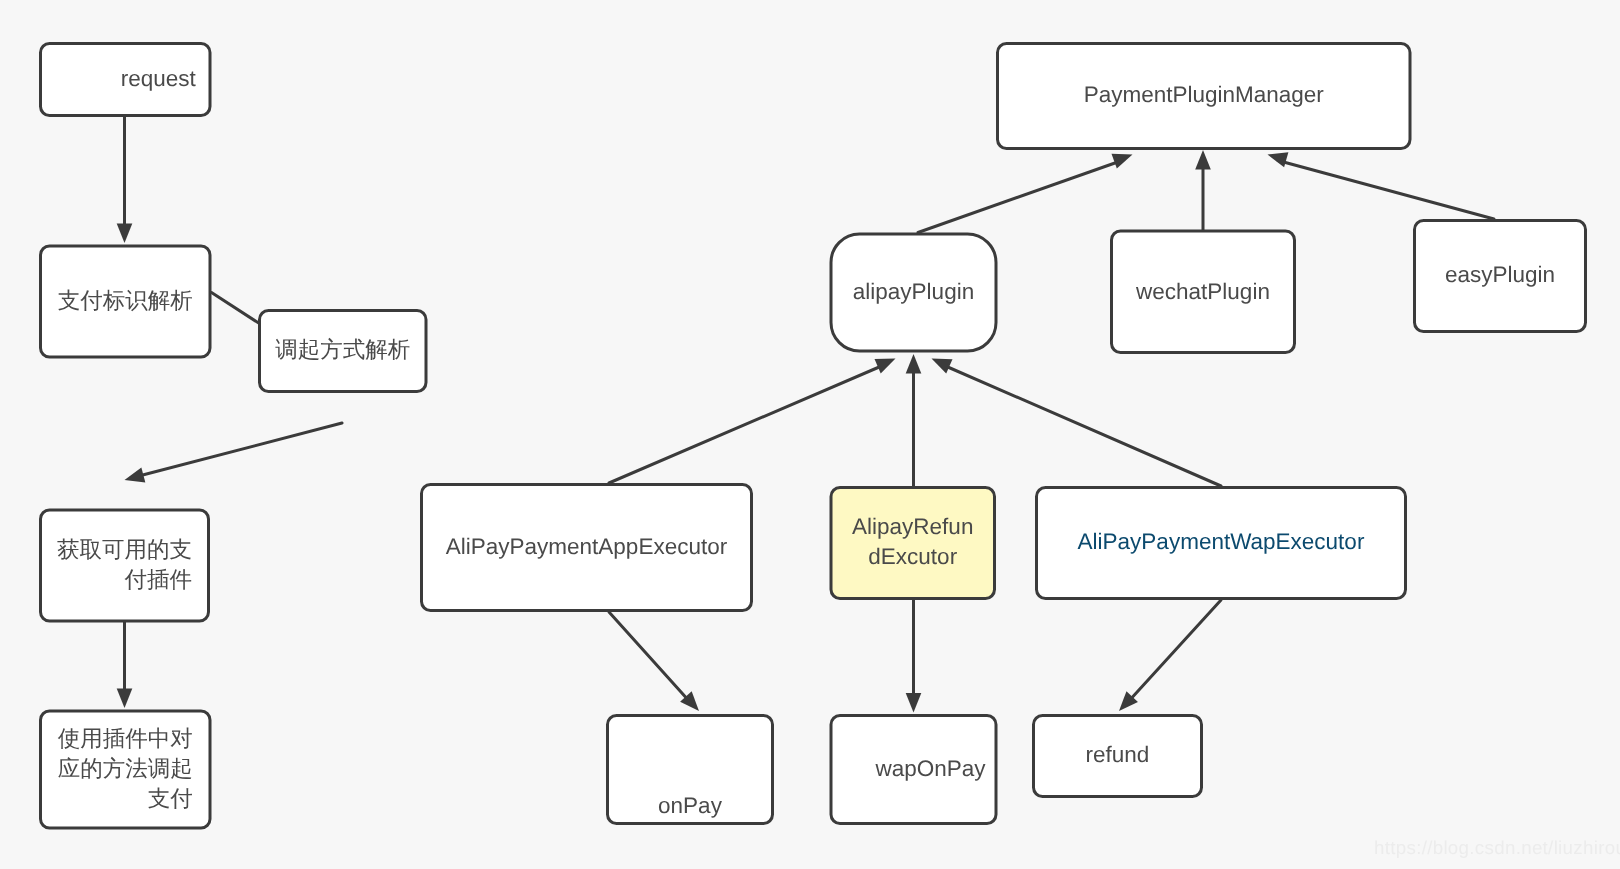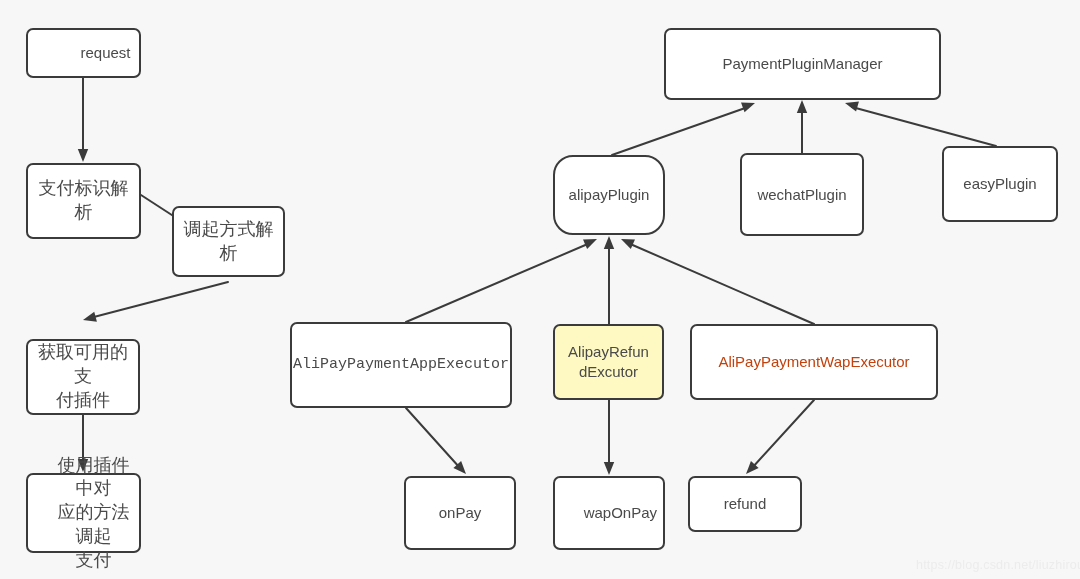--- a/index.html
+++ b/index.html
@@ -37,21 +37,21 @@
     color: #4a4a4a;
     line-height: 1.32;
     z-index: 2;
   }
   .node .label {
     display: block;
     padding: 0 6px;
     white-space: pre-line;
   }
   .f-en { font-size: 15px; }
-  .f-cn { font-size: 18px; }
+  .f-cn { font-size: 15px; text-align: right; }
   .watermark {
     position: absolute;
     color: #ececec;
     font-size: 12.5px;
     letter-spacing: 0.2px;
     z-index: 3;
     user-select: none;
   }
 </style>
 </head>
@@ -112,55 +112,55 @@
         <polygon points="746,474 750.9672256535283,460.9092907255974 758.6250318693843,467.9461937347624" fill="#3b3b3b"></polygon>
       </g>
     </svg>
   <div id="nodes">
       <div class="node" style="left: 26px; top: 28px; width: 115px; height: 50px; background: rgb(255, 255, 255); border-color: rgb(59, 59, 59); color: rgb(74, 74, 74); padding-left: 44px;">
         <span class="label f-en">request</span>
       </div>
       <div class="node" style="left: 26px; top: 163px; width: 115px; height: 76px; background: rgb(255, 255, 255); border-color: rgb(59, 59, 59); color: rgb(74, 74, 74);">
         <span class="label f-cn">支付标识解析</span>
       </div>
-      <div class="node" style="left: 172px; top: 206px; width: 113px; height: 71px; background: rgb(255, 255, 255); border-color: rgb(59, 59, 59); color: rgb(74, 74, 74);">
+      <div class="node" style="left: 172px; top: 206px; width: 113px; height: 56px; background: rgb(255, 255, 255); border-color: rgb(59, 59, 59); color: rgb(74, 74, 74);">
         <span class="label f-cn">调起方式解析</span>
       </div>
       <div class="node" style="left: 26px; top: 325px; width: 114px; height: 76px; background: rgb(255, 255, 255); border-color: rgb(59, 59, 59); color: rgb(74, 74, 74); margin-top: 14px;">
         <span class="label f-cn">获取可用的支
 付插件</span>
       </div>
-      <div class="node" style="left: 26px; top: 473px; width: 115px; height: 80px; background: rgb(255, 255, 255); border-color: rgb(59, 59, 59); color: rgb(74, 74, 74); padding-left: 20px;">
+      <div class="node" style="left: 26px; top: 473px; width: 115px; height: 80px; background: rgb(255, 255, 255); border-color: rgb(59, 59, 59); color: rgb(74, 74, 74);">
         <span class="label f-cn">使用插件中对
 应的方法调起
 支付</span>
       </div>
       <div class="node" style="left: 664px; top: 28px; width: 277px; height: 72px; background: rgb(255, 255, 255); border-color: rgb(59, 59, 59); color: rgb(74, 74, 74); text-align: center;">
         <span class="label f-en">PaymentPluginManager</span>
       </div>
       <div class="node" style="left: 553px; top: 155px; width: 112px; height: 80px; background: rgb(255, 255, 255); border-color: rgb(59, 59, 59); color: rgb(74, 74, 74); border-radius: 20px;">
         <span class="label f-en">alipayPlugin</span>
       </div>
       <div class="node" style="left: 740px; top: 153px; width: 124px; height: 83px; background: rgb(255, 255, 255); border-color: rgb(59, 59, 59); color: rgb(74, 74, 74); text-align: center;">
         <span class="label f-en">wechatPlugin</span>
       </div>
       <div class="node" style="left: 942px; top: 146px; width: 116px; height: 76px; background: rgb(255, 255, 255); border-color: rgb(59, 59, 59); color: rgb(74, 74, 74); align-items: center;">
         <span class="label f-en">easyPlugin</span>
       </div>
-      <div class="node" style="left: 290px; top: 322px; width: 222px; height: 86px; background: rgb(255, 255, 255); border-color: rgb(59, 59, 59); color: rgb(74, 74, 74); font-family: Liberation Mono, monospace;">
+      <div class="node" style="left: 280px; top: 322px; width: 222px; height: 86px; background: rgb(255, 255, 255); border-color: rgb(59, 59, 59); color: rgb(74, 74, 74);">
         <span class="label f-en">AliPayPaymentAppExecutor</span>
       </div>
       <div class="node" style="left: 553px; top: 324px; width: 111px; height: 76px; background: #fef9c3; border-color: rgb(59, 59, 59); color: rgb(74, 74, 74);">
         <span class="label f-en">AlipayRefun
 dExcutor</span>
       </div>
-      <div class="node" style="left: 690px; top: 324px; width: 248px; height: 76px; background: rgb(255, 255, 255); border-color: rgb(59, 59, 59); color: #c2410c;">
+      <div class="node" style="left: 690px; top: 324px; width: 248px; height: 76px; background: rgb(255, 255, 255); border-color: rgb(59, 59, 59); color: #0c4a6e;">
         <span class="label f-en">AliPayPaymentWapExecutor</span>
       </div>
-      <div class="node" style="left: 404px; top: 476px; width: 112px; height: 74px; background: rgb(255, 255, 255); border-color: rgb(59, 59, 59); color: rgb(74, 74, 74);">
+      <div class="node" style="left: 404px; top: 476px; width: 112px; height: 74px; background: rgb(255, 255, 255); border-color: rgb(59, 59, 59); color: rgb(74, 74, 74); align-items: flex-end;">
         <span class="label f-en">onPay</span>
       </div>
       <div class="node" style="left: 553px; top: 476px; width: 112px; height: 74px; background: rgb(255, 255, 255); border-color: rgb(59, 59, 59); color: rgb(74, 74, 74); justify-content: flex-end;">
         <span class="label f-en">wapOnPay</span>
       </div>
       <div class="node" style="left: 688px; top: 476px; width: 114px; height: 56px; background: rgb(255, 255, 255); border-color: rgb(59, 59, 59); color: rgb(74, 74, 74);">
         <span class="label f-en">refund</span>
       </div>
     </div>
   <div class="watermark" style="left: 916px; top: 558px; color: rgb(236, 236, 236);">https://blog.csdn.net/liuzhirou1</div>

